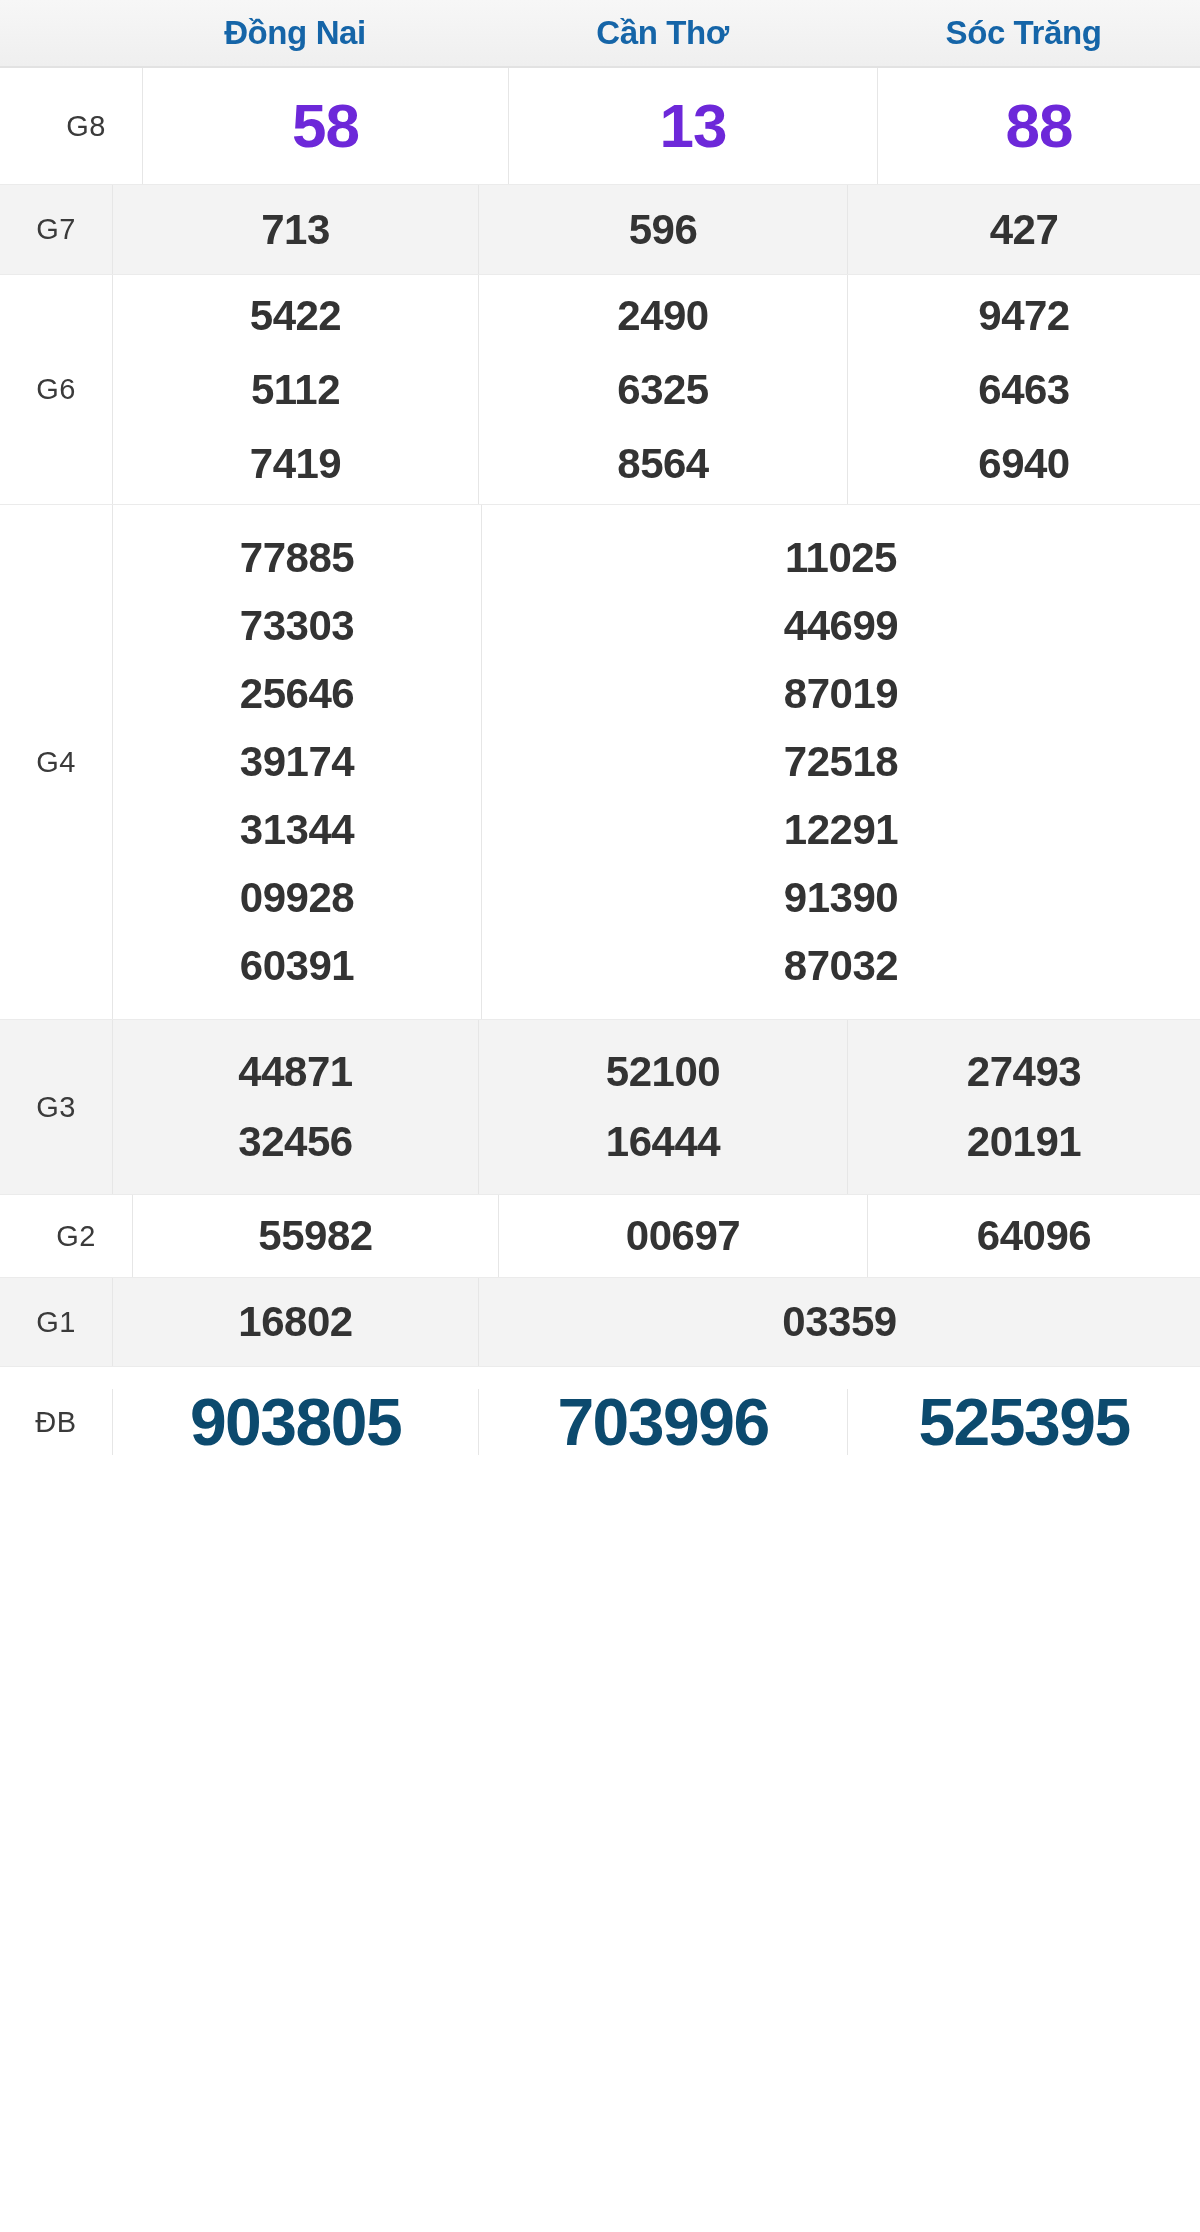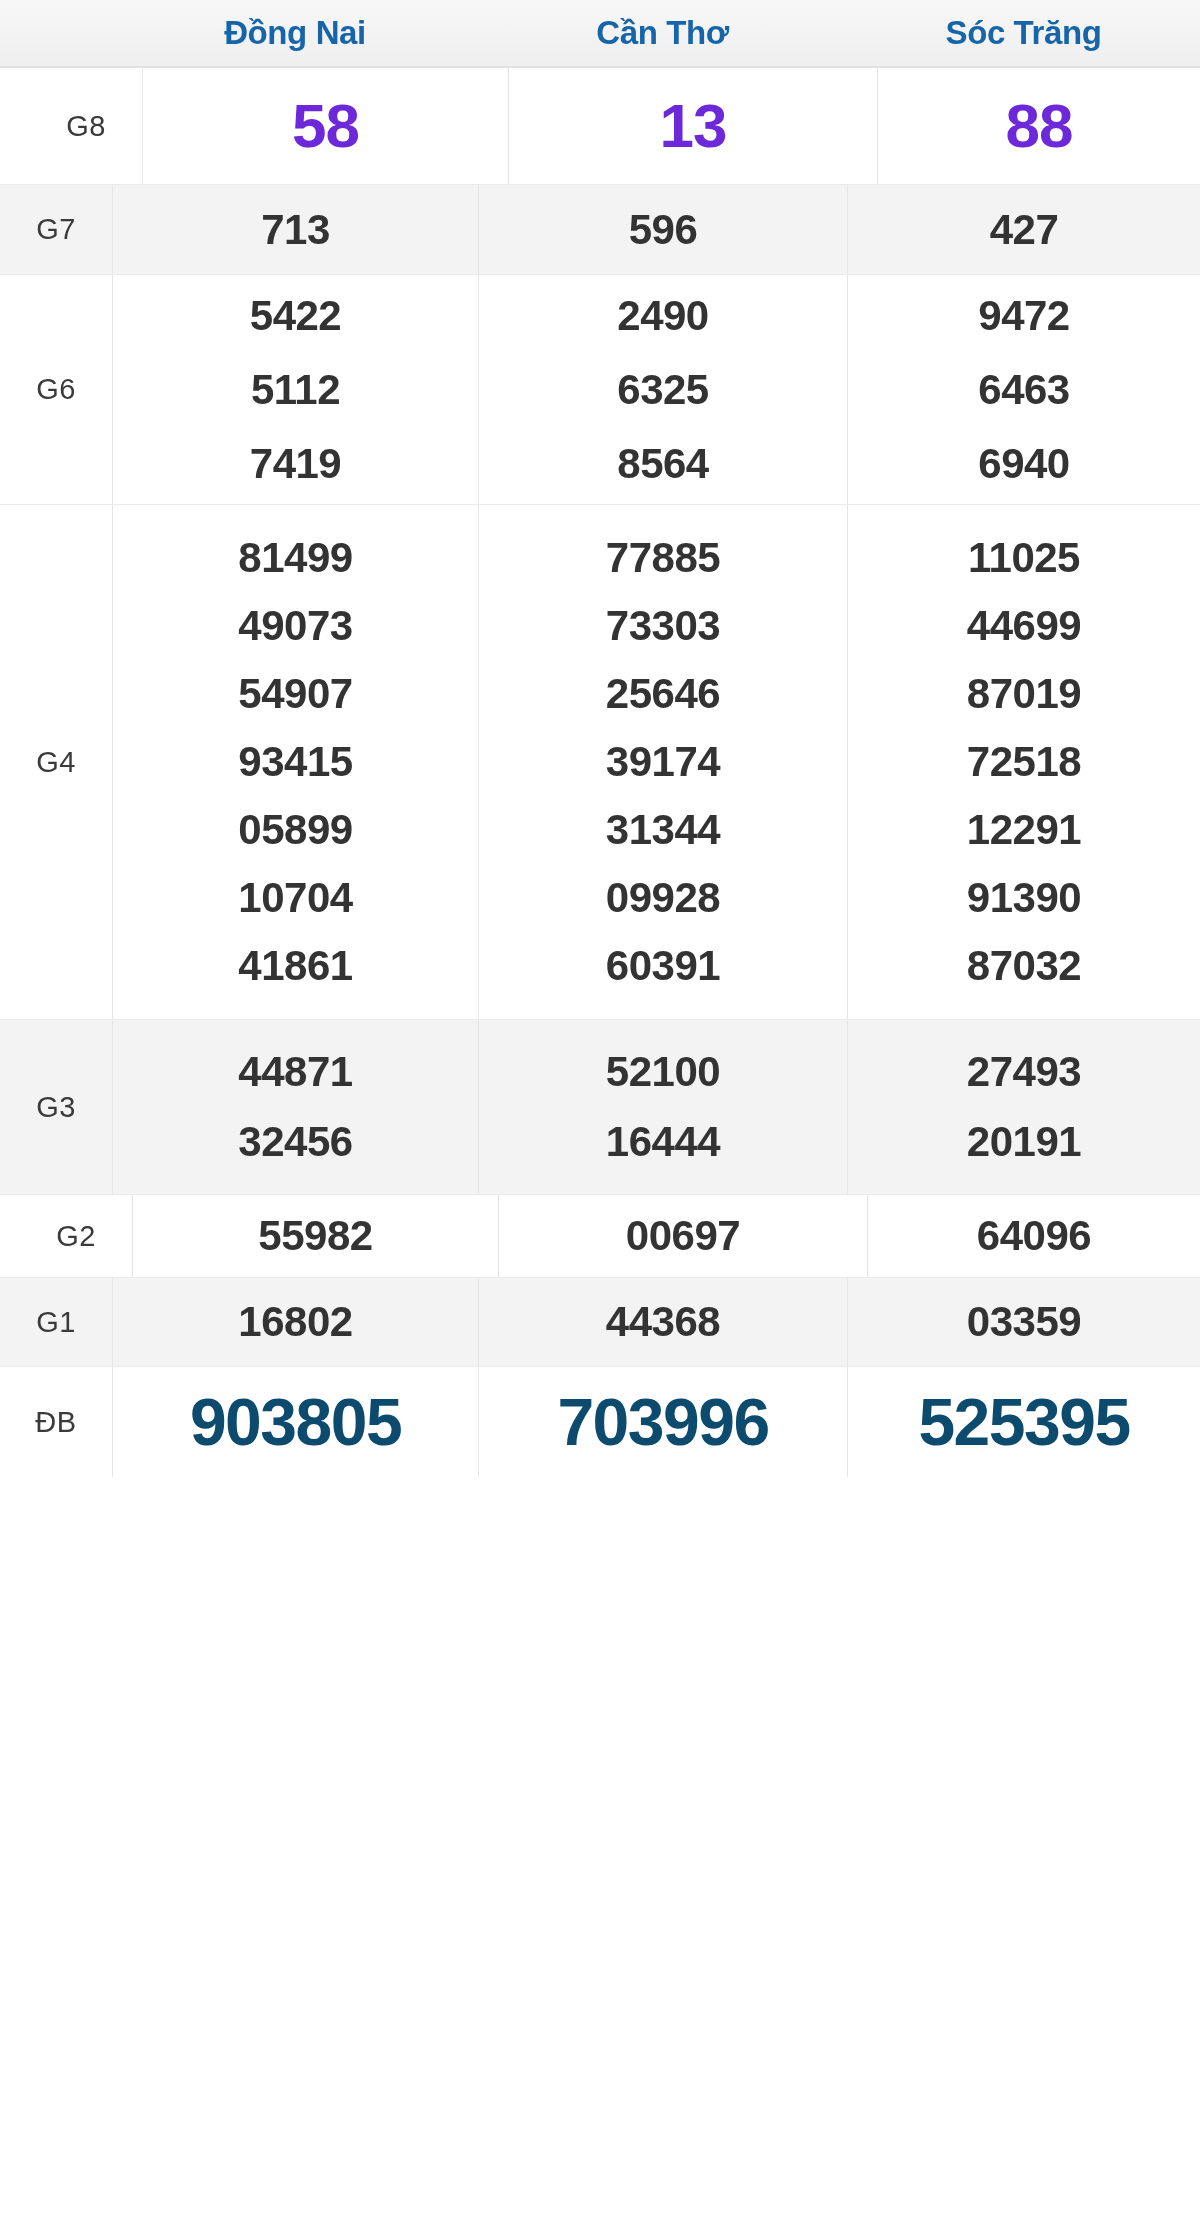--- a/index.html
+++ b/index.html
@@ -98,21 +98,21 @@
 
   .row-g3  { height: 175px; }
   .row-g3 .num  { font-size: 42px; margin: 14px 0; }
 
   .row-g2  { height: 83px; padding-left: 20px; }
   .row-g2 .num  { font-size: 42px; }
 
   .row-g1  { height: 89px; }
   .row-g1 .num  { font-size: 42px; }
 
-  .row-db  { height: 110px; border-bottom: none; }
+  .row-db  { height: 110px; border-bottom: none; align-items: center; }
   .row-db .num  { font-size: 66px; color: #0c4a6e; letter-spacing: -1.5px; }
   .row-db .cell-label { font-size: 29px; }
 </style>
 </head>
 <body>
 
 <div id="lottery-table">
 
   <div class="header-row">
     <div class="cell-label"></div>
@@ -162,29 +162,20 @@
     <div class="cell-num col3">
       <span class="num">9472</span>
       <span class="num">6463</span>
       <span class="num">6940</span>
     </div>
   </div>
 
 
   <div class="row plain row-g4">
     <div class="cell-label">G4</div>
-    <div class="cell-num col1">
-      <span class="num">81499</span>
-      <span class="num">49073</span>
-      <span class="num">54907</span>
-      <span class="num">93415</span>
-      <span class="num">05899</span>
-      <span class="num">10704</span>
-      <span class="num">41861</span>
-    </div>
     <div class="cell-num col2">
       <span class="num">77885</span>
       <span class="num">73303</span>
       <span class="num">25646</span>
       <span class="num">39174</span>
       <span class="num">31344</span>
       <span class="num">09928</span>
       <span class="num">60391</span>
     </div>
     <div class="cell-num col3">
@@ -225,23 +216,20 @@
     <div class="cell-num col3">
       <span class="num">64096</span>
     </div>
   </div>
 
   <div class="row alt row-g1">
     <div class="cell-label">G1</div>
     <div class="cell-num col1">
       <span class="num">16802</span>
     </div>
-    <div class="cell-num col2">
-      <span class="num">44368</span>
-    </div>
     <div class="cell-num col3">
       <span class="num">03359</span>
     </div>
   </div>
 
   <div class="row plain row-db">
     <div class="cell-label">ĐB</div>
     <div class="cell-num col1">
       <span class="num">903805</span>
     </div>

